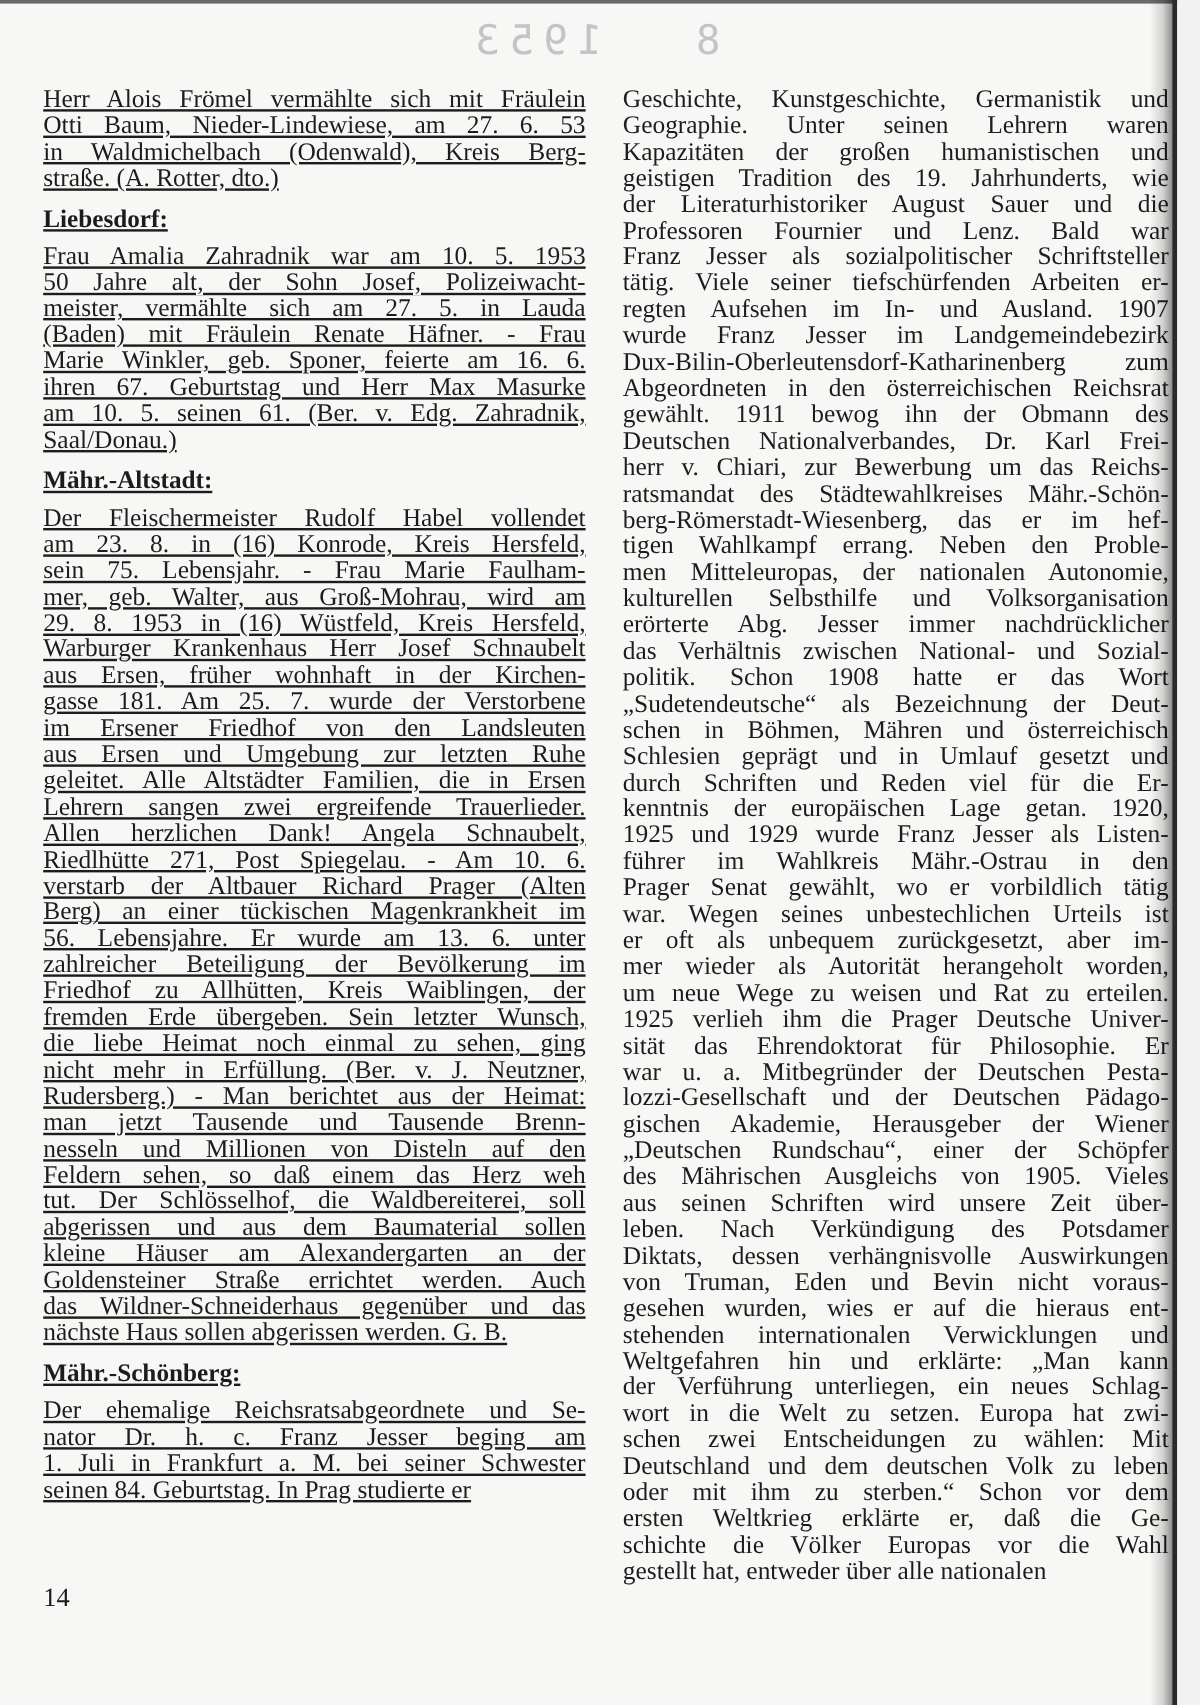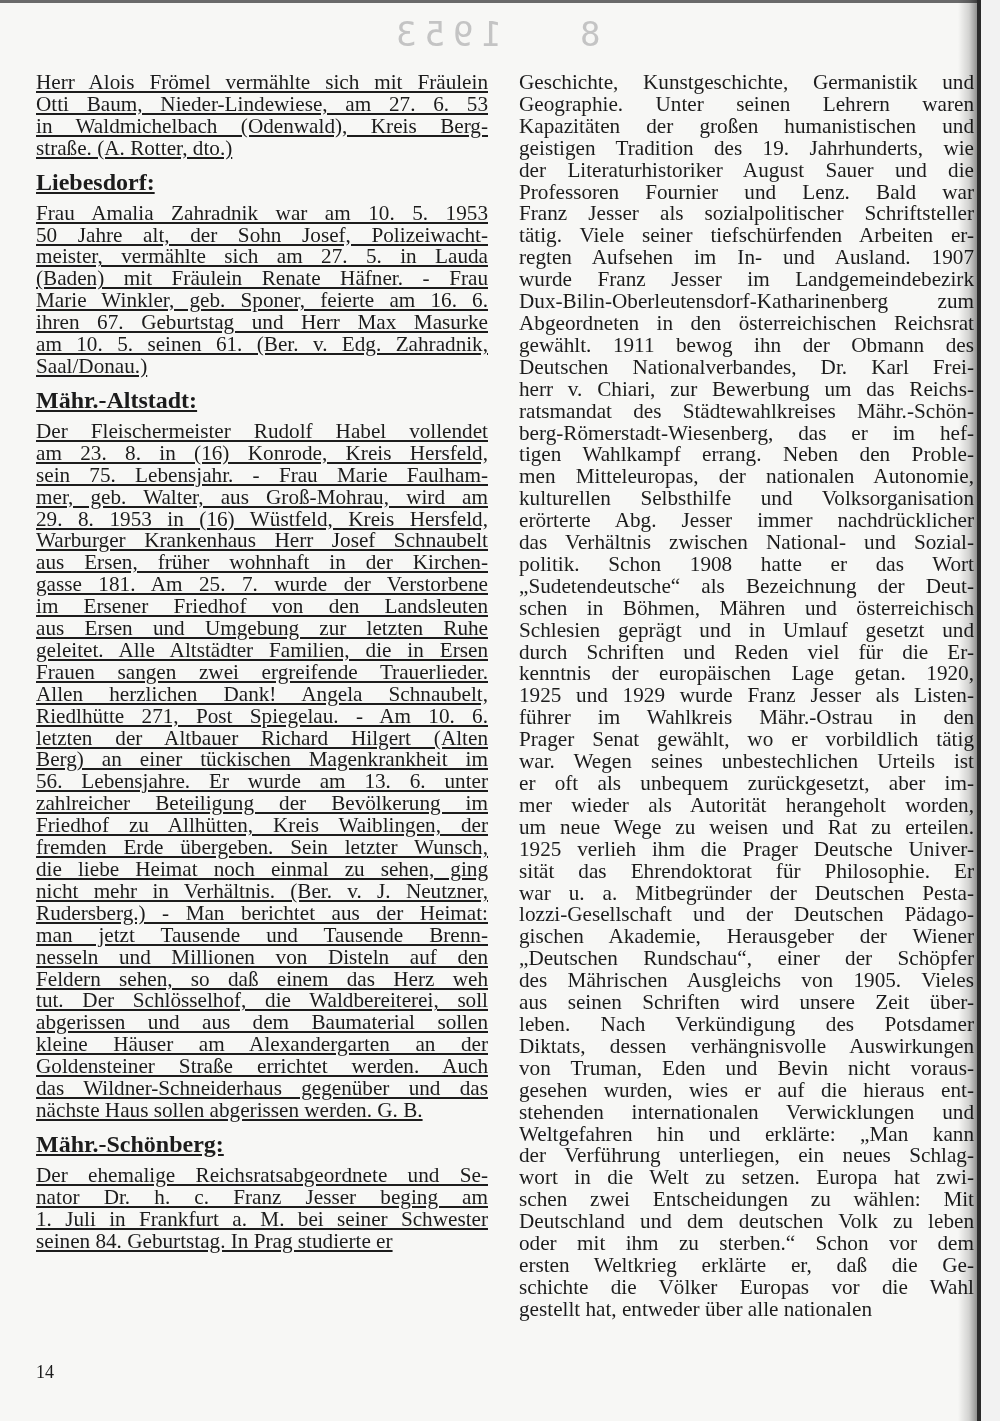--- a/index.html
+++ b/index.html
@@ -19,24 +19,24 @@
   .col {
     position: absolute; top: 72px;
     font-size: 21.2px; line-height: 21.9px;
   }
   .col.left { left: 36px; width: 452px; text-decoration: underline; }
   .col.right { left: 519px; width: 455px; }
   .col p { margin: 0; text-align: justify; text-align-last: justify; }
   .col p .ln { display: block; text-align: justify; text-align-last: justify; white-space: nowrap; }
   .col p .ln.last { text-align-last: left; }
   .heading {
-    font-weight: bold; font-size: 24px; margin: 11px 0 10px 0; line-height: 22px;
+    font-weight: bold; font-size: 21px; margin: 11px 0 10px 0; line-height: 22px;
   }
   .para { margin-bottom: 0; }
-  .pagenum { position: absolute; left: 36px; top: 1318px; font-size: 18px; margin-top: 44px; }
+  .pagenum { position: absolute; left: 36px; top: 1318px; font-size: 22px; }
   .shadow {
     position: absolute; top: 0; left: 958px; width: 20px; height: 1421px;
     background: linear-gradient(to right, rgba(0,0,0,0) 0%, rgba(0,0,0,0.15) 55%, rgba(0,0,0,0.45) 100%);
   }
   .edge { position: absolute; top: 0; left: 977px; width: 4px; height: 1421px; background: #2a2a2a; }
   .beyond { position: absolute; top: 0; left: 981px; width: 19px; height: 1421px; background: #f2f2f2; }
 </style>
 </head>
 <body>
 
@@ -69,31 +69,31 @@
         <span class="ln">am 23. 8. in (16) Konrode, Kreis Hersfeld,</span>
         <span class="ln">sein 75. Lebensjahr. - Frau Marie Faulham-</span>
         <span class="ln">mer, geb. Walter, aus Groß-Mohrau, wird am</span>
         <span class="ln">29. 8. 1953 in (16) Wüstfeld, Kreis Hersfeld,</span>
         <span class="ln">Warburger Krankenhaus Herr Josef Schnaubelt</span>
         <span class="ln">aus Ersen, früher wohnhaft in der Kirchen-</span>
         <span class="ln">gasse 181. Am 25. 7. wurde der Verstorbene</span>
         <span class="ln">im Ersener Friedhof von den Landsleuten</span>
         <span class="ln">aus Ersen und Umgebung zur letzten Ruhe</span>
         <span class="ln">geleitet. Alle Altstädter Familien, die in Ersen</span>
-        <span class="ln">Frauen sangen zwei ergreifende Trauerlieder.</span>
+        <span class="ln">Lehrern sangen zwei ergreifende Trauerlieder.</span>
         <span class="ln">Allen herzlichen Dank! Angela Schnaubelt,</span>
         <span class="ln">Riedlhütte 271, Post Spiegelau. - Am 10. 6.</span>
-        <span class="ln">letzten der Altbauer Richard Hilgert (Alten</span>
+        <span class="ln">verstarb der Altbauer Richard Prager (Alten</span>
         <span class="ln">Berg) an einer tückischen Magenkrankheit im</span>
         <span class="ln">56. Lebensjahre. Er wurde am 13. 6. unter</span>
         <span class="ln">zahlreicher Beteiligung der Bevölkerung im</span>
         <span class="ln">Friedhof zu Allhütten, Kreis Waiblingen, der</span>
         <span class="ln">fremden Erde übergeben. Sein letzter Wunsch,</span>
         <span class="ln">die liebe Heimat noch einmal zu sehen, ging</span>
-        <span class="ln">nicht mehr in Verhältnis. (Ber. v. J. Neutzner,</span>
+        <span class="ln">nicht mehr in Erfüllung. (Ber. v. J. Neutzner,</span>
         <span class="ln">Rudersberg.) - Man berichtet aus der Heimat:</span>
         <span class="ln">man jetzt Tausende und Tausende Brenn-</span>
         <span class="ln">nesseln und Millionen von Disteln auf den</span>
         <span class="ln">Feldern sehen, so daß einem das Herz weh</span>
         <span class="ln">tut. Der Schlösselhof, die Waldbereiterei, soll</span>
         <span class="ln">abgerissen und aus dem Baumaterial sollen</span>
         <span class="ln">kleine Häuser am Alexandergarten an der</span>
         <span class="ln">Goldensteiner Straße errichtet werden. Auch</span>
         <span class="ln">das Wildner-Schneiderhaus gegenüber und das</span>
         <span class="ln last">nächste Haus sollen abgerissen werden. G. B.</span>

